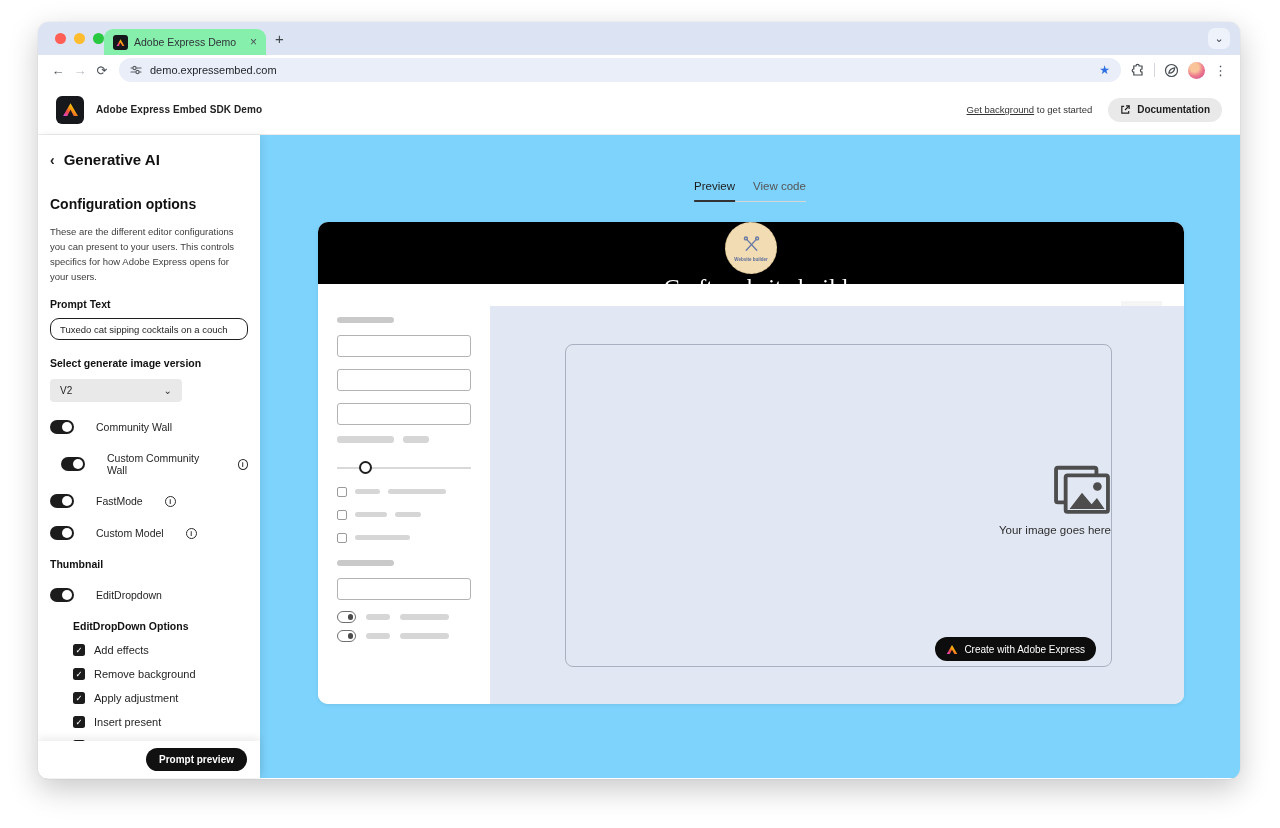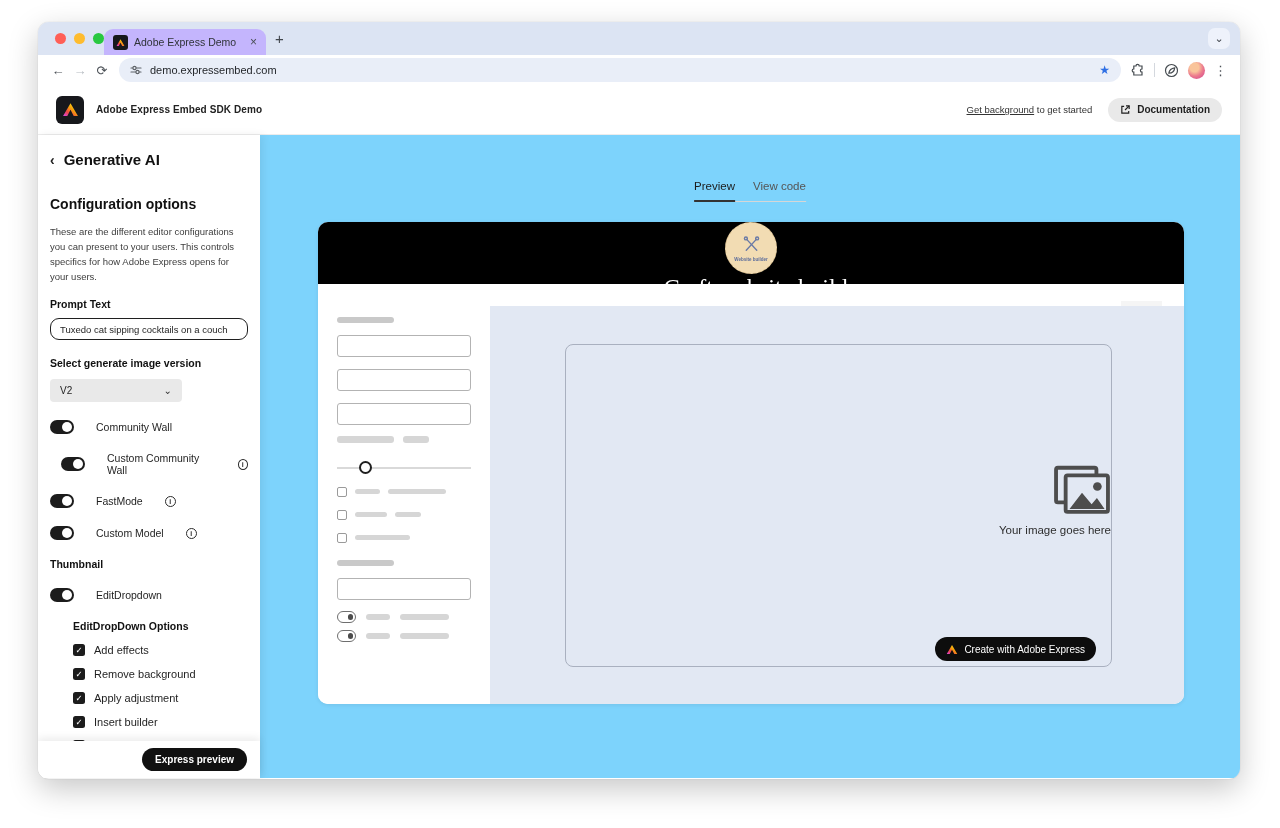--- a/index.html
+++ b/index.html
@@ -6,21 +6,21 @@
   html,body { width:1280px; height:828px; background:#ffffff; font-family:"Liberation Sans", sans-serif; overflow:hidden; }
 
   .window { position:absolute; left:38px; top:22px; width:1202px; height:757px; border-radius:11px;
             background:#fff; box-shadow:0 10px 30px rgba(0,0,0,.22), 0 0 1px rgba(0,0,0,.25); overflow:hidden; }
 
   
   .tabstrip { position:relative; height:33px; background:#dce4f3; }
   .lights { position:absolute; left:17px; top:11px; display:flex; gap:8px; }
   .light { width:11px; height:11px; border-radius:50%; }
   .light.red{ background:#ff5f57; } .light.yellow{ background:#febc2e; } .light.green{ background:#28c840; }
-  .tab { position:absolute; left:66px; top:7px; width:162px; height:26px; background:#c4b5fd;
+  .tab { position:absolute; left:66px; top:7px; width:162px; height:26px; background:#86efac;
          border-radius:9px 9px 0 0; display:flex; align-items:center; padding:0 9px;justify-content:flex-end; }
   .favicon { width:15px; height:15px; background:#17181c; border-radius:3px; display:flex; align-items:center; justify-content:center; flex:none; }
   .tab-title { flex:1; font-size:10.5px; color:#2f3338; margin:0 6px; white-space:nowrap; overflow:hidden; }
   .tab-close { font-size:12px; color:#4a4f55; line-height:1; cursor:default; }
   .newtab { position:absolute; left:237px; top:8px; font-size:15px; color:#41464c; }
   .tabcaret { position:absolute; right:10px; top:6px; width:22px; height:21px; background:#eef2fb;
               border-radius:7px; display:flex; align-items:center; justify-content:center; font-size:11px; color:#41464c; }
 
   
   .toolbar { height:30px; background:#fff; display:flex; align-items:center; padding:0 9px; }
@@ -269,29 +269,29 @@
         <div class="cbrow">
           <span class="checkbox">✓</span>
           <span class="cblabel">Remove background</span>
         </div>
         <div class="cbrow">
           <span class="checkbox">✓</span>
           <span class="cblabel">Apply adjustment</span>
         </div>
         <div class="cbrow">
           <span class="checkbox">✓</span>
-          <span class="cblabel">Insert builder</span>
+          <span class="cblabel">Insert present</span>
         </div>
         <div class="cbrow">
           <span class="checkbox">✓</span>
           <span class="cblabel">Remove object</span>
         </div>
       </div>
       <div class="side-footer">
-        <span class="updatebtn">Express preview</span>
+        <span class="updatebtn">Prompt preview</span>
       </div>
     </aside>
 
     <main class="main">
       <div class="tabs">
         <span class="tab-item active">Preview</span>
         <span class="tab-item">View code</span>
       </div>
 
       <div class="panel">

